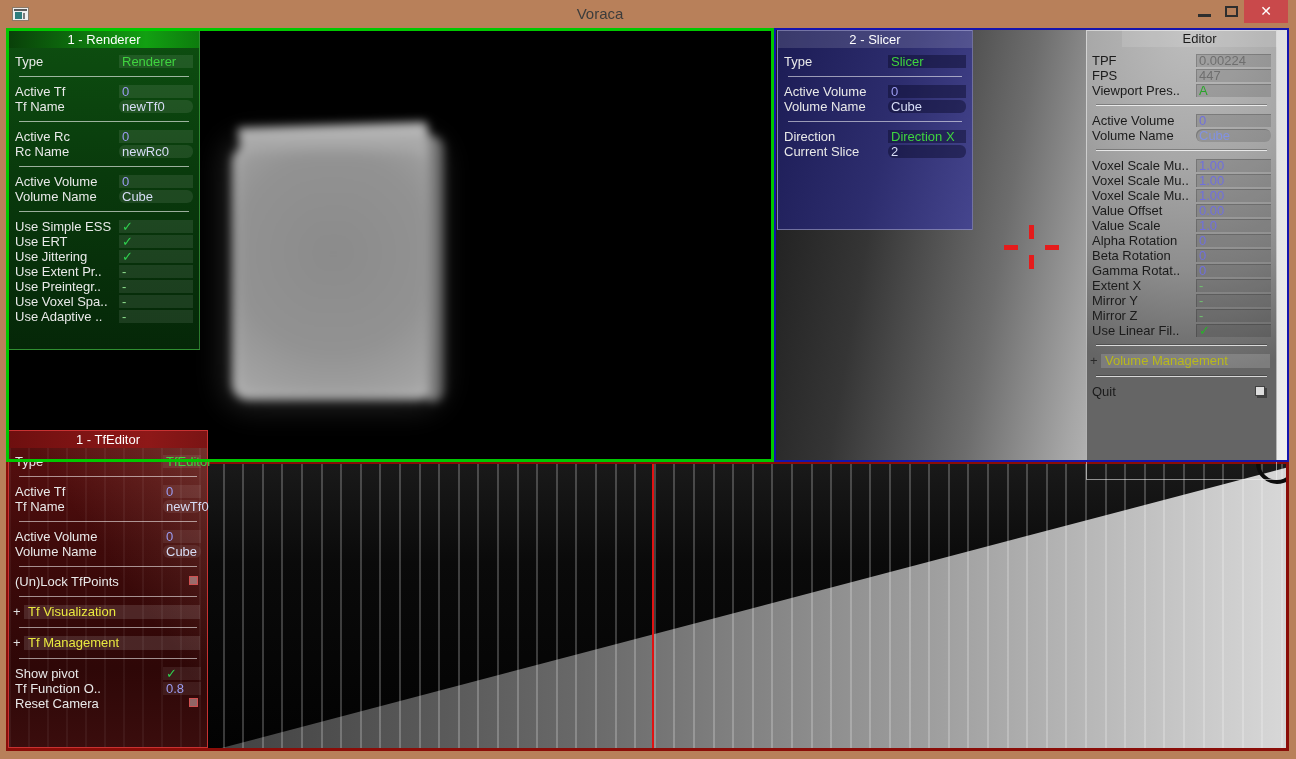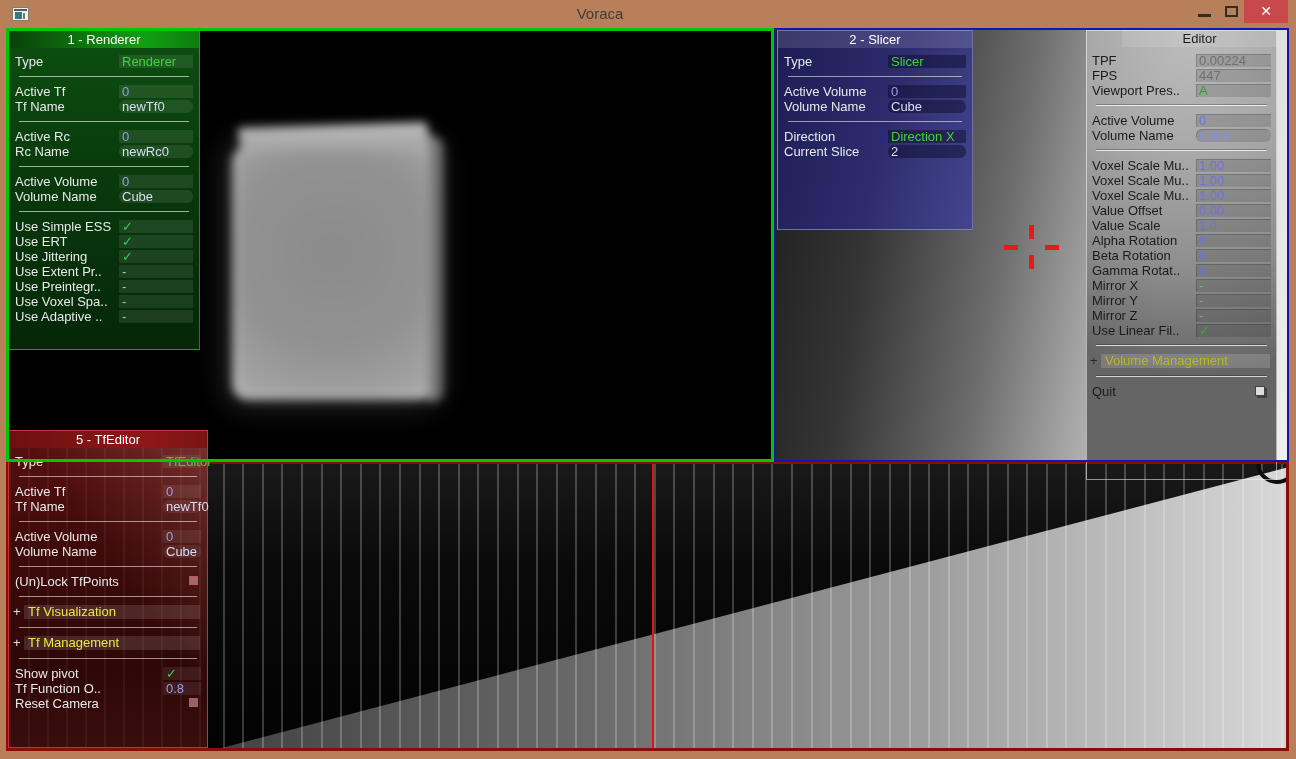--- a/index.html
+++ b/index.html
@@ -311,21 +311,21 @@
       </div>
     <div class="row">
         <span class="lbl">Beta Rotation</span>
         <span class="val v-num">0</span>
       </div>
     <div class="row">
         <span class="lbl">Gamma Rotat..</span>
         <span class="val v-num">0</span>
       </div>
     <div class="row">
-        <span class="lbl">Mirror X</span>
+        <span class="lbl">Extent X</span>
         <span class="val v-dash">-</span>
       </div>
     <div class="row">
         <span class="lbl">Mirror Y</span>
         <span class="val v-dash">-</span>
       </div>
     <div class="row">
         <span class="lbl">Mirror Z</span>
         <span class="val v-dash">-</span>
       </div>
@@ -339,21 +339,21 @@
       <span class="gstrip">Volume Management</span>
     </div>
     <div class="sep"></div>
     <div class="row">
       <span class="lbl">Quit</span>
       <span class="btn-sq"></span>
     </div>
   </div>
 
   <div class="panel p-red">
-    <div class="ptitle">5 - TfEditor</div>
+    <div class="ptitle">1 - TfEditor</div>
     <div class="gap"></div>
     <div class="row">
         <span class="lbl">Type</span>
         <span class="val v-enum">TfEditor</span>
       </div>
     <div class="sep"></div>
     <div class="row">
         <span class="lbl">Active Tf</span>
         <span class="val v-num">0</span>
       </div>

